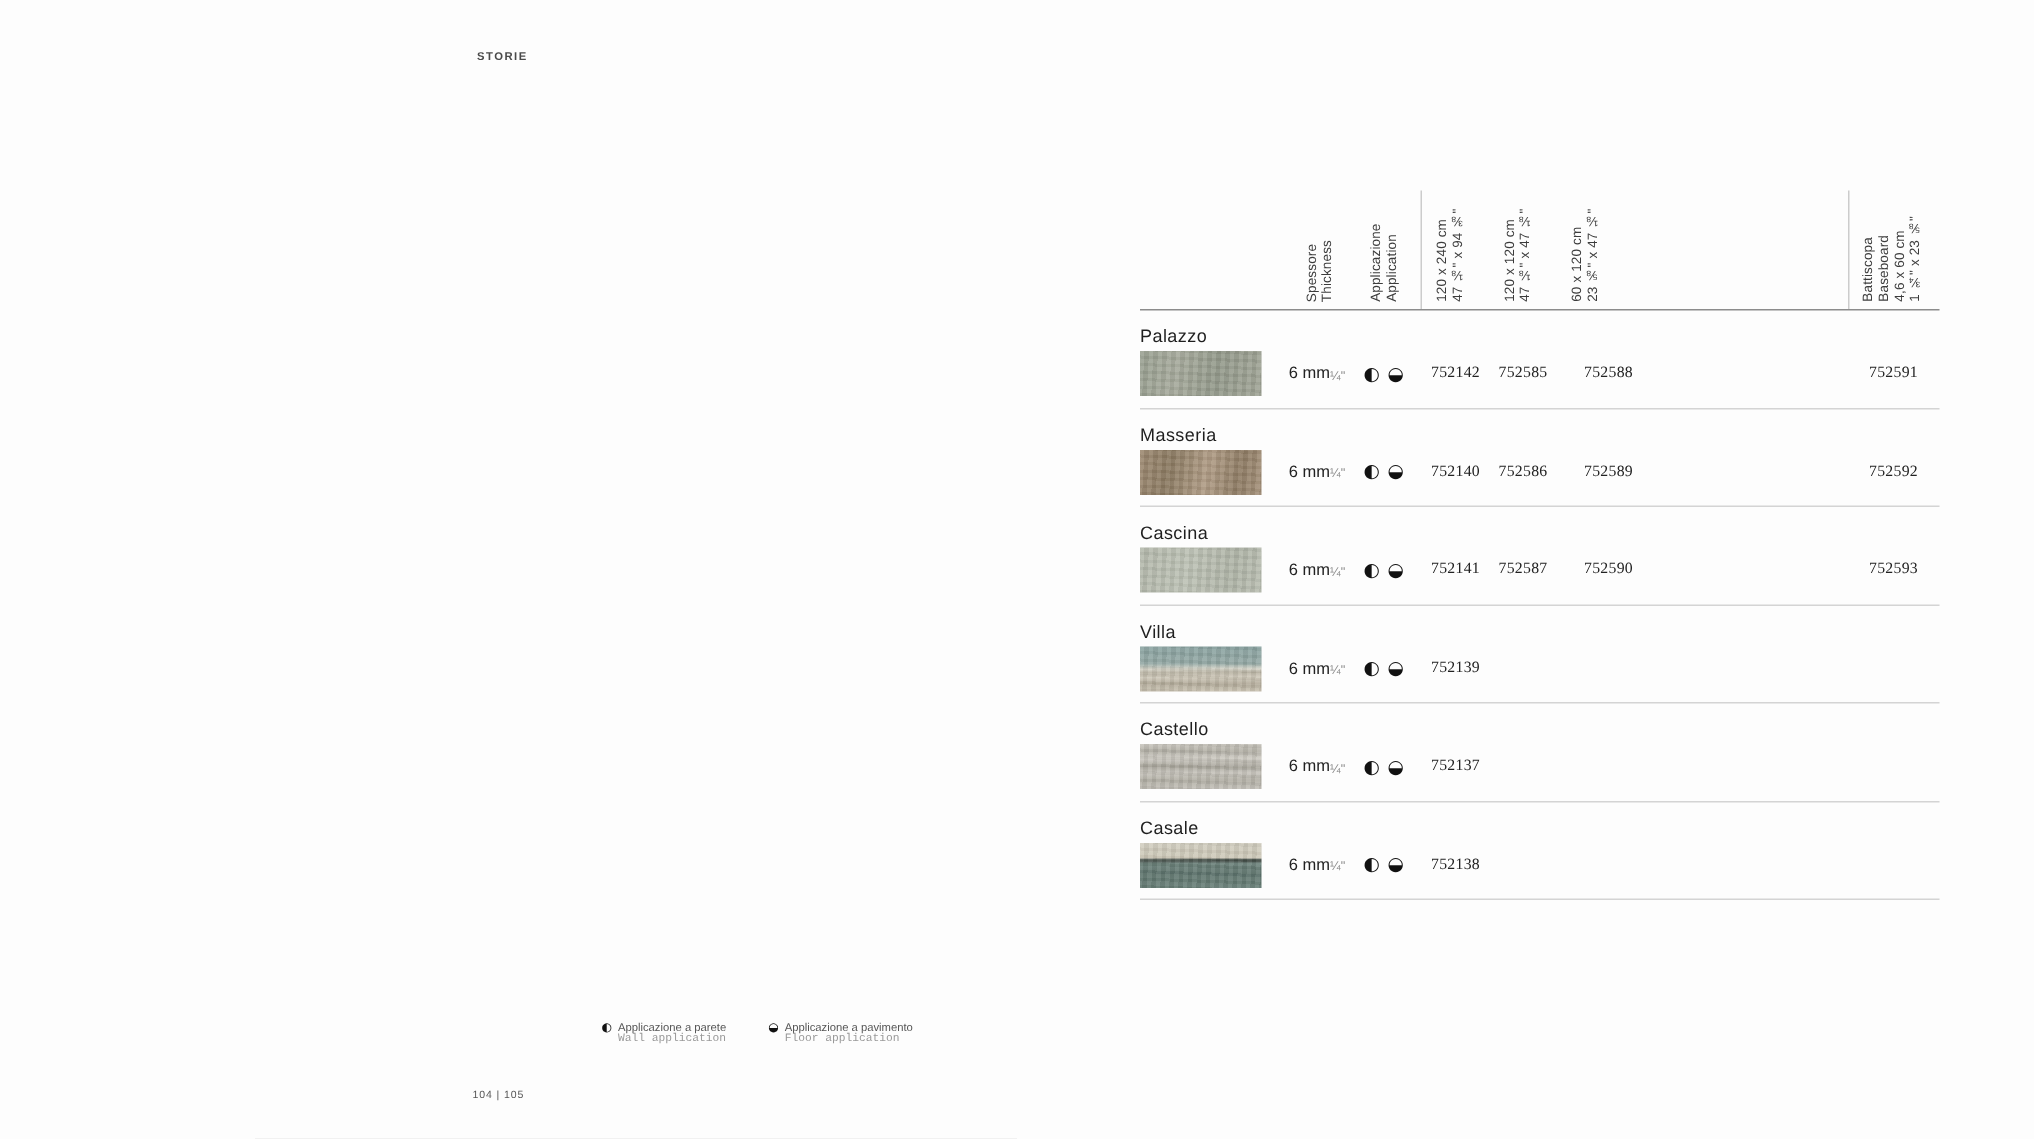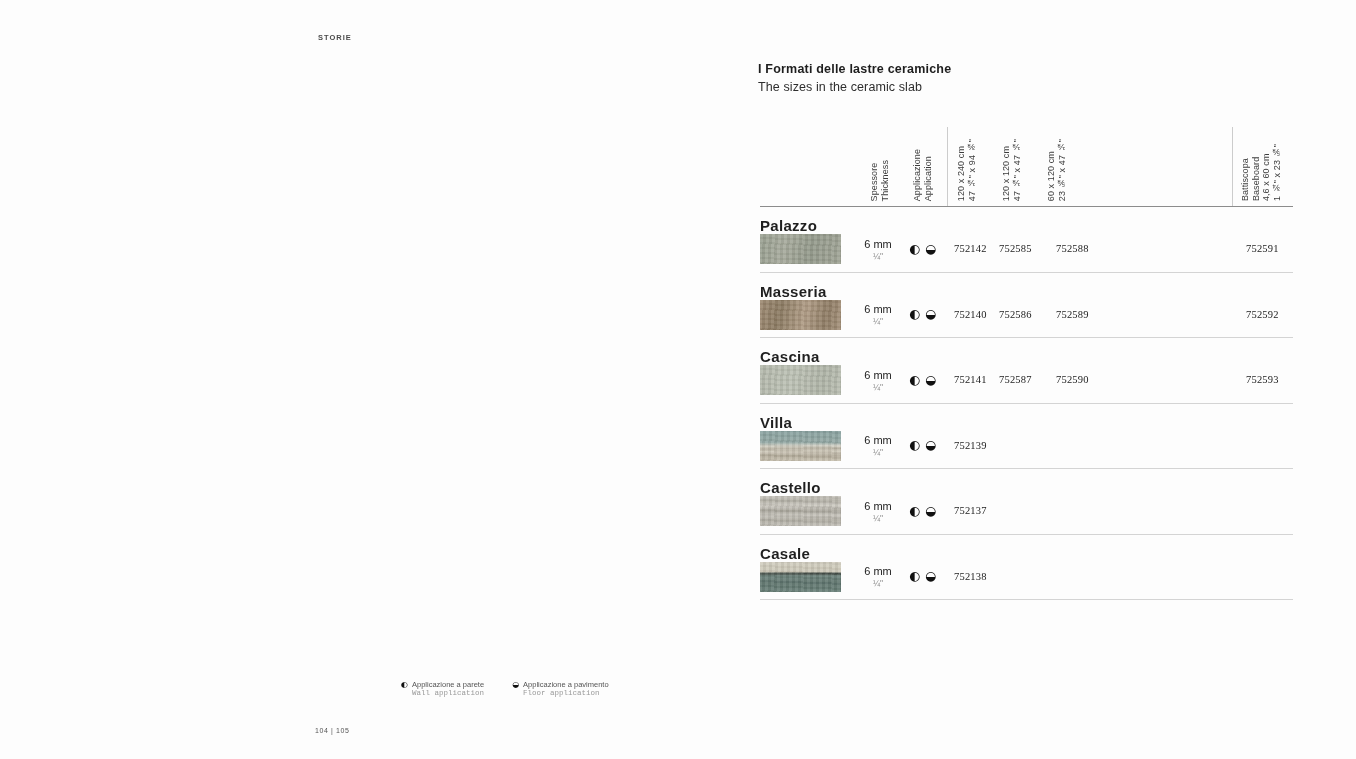--- a/index.html
+++ b/index.html
@@ -33,31 +33,31 @@
     white-space:nowrap;
   }
   .rot-thickness{left:109px;}
   .rot-application{left:152px;}
   .rot-size1{left:196px;}
   .rot-size2{left:241px;}
   .rot-size3{left:286px;}
   .rot-baseboard{left:480px;}
 
   .row{position:relative;height:64.5px;border-bottom:1px solid #d4d4d4;}
-  .row-name{position:absolute;left:0;top:10px;font-size:15px;font-weight:700;color:#1f1f1f;letter-spacing:.3px;}
+  .row-name{position:absolute;left:0;top:10px;font-size:12px;font-weight:400;color:#1f1f1f;letter-spacing:.3px;}
   .swatch{position:absolute;left:0;top:27px;width:81px;height:30px;overflow:hidden;}
   .swatch::after{
     content:"";position:absolute;inset:0;
     background:
       repeating-linear-gradient(93deg, rgba(255,255,255,.06) 0 3px, rgba(0,0,0,.05) 3px 6px),
       repeating-linear-gradient(2deg, rgba(0,0,0,.03) 0 2px, rgba(255,255,255,.05) 2px 5px);
   }
   .thickness{
     position:absolute;left:88px;top:27px;width:60px;height:30px;
-    display:flex;flex-direction:column;align-items:center;justify-content:center;
+    display:flex;flex-direction:row;align-items:center;justify-content:center;
   }
   .thick-mm{font-size:11px;color:#222;}
   .thick-in{font-size:8.5px;color:#8a8a8a;margin-top:1px;}
   .appicons{
     position:absolute;left:149px;top:27px;height:30px;
     display:flex;align-items:center;gap:5px;
   }
   .app-icon{font-family:"DejaVu Sans",sans-serif;font-size:12.5px;color:#111;line-height:1;}
   .code{position:absolute;top:27px;height:30px;line-height:30px;font-size:10.5px;color:#222;letter-spacing:.2px;font-family:Liberation Serif, serif;}
   .code-1{left:194px;}
@@ -74,24 +74,20 @@
 
   .page-numbers{position:absolute;left:315px;top:727px;font-size:7px;color:#555;letter-spacing:.6px;}
 </style>
 </head>
 <body>
 
 <div class="page">
 
   <div class="storie">STORIE</div>
 
-  <div class="title-block">
-    <div class="title-it">I Formati delle lastre ceramiche</div>
-    <div class="title-en">The sizes in the ceramic slab</div>
-  </div>
 
   <div class="fmt-table">
     <div class="fmt-header">
       <div class="vline vline-1"></div>
       <div class="vline vline-2"></div>
 
       <div class="rot rot-thickness">
         <div>Spessore</div>
         <div>Thickness</div>
       </div>

